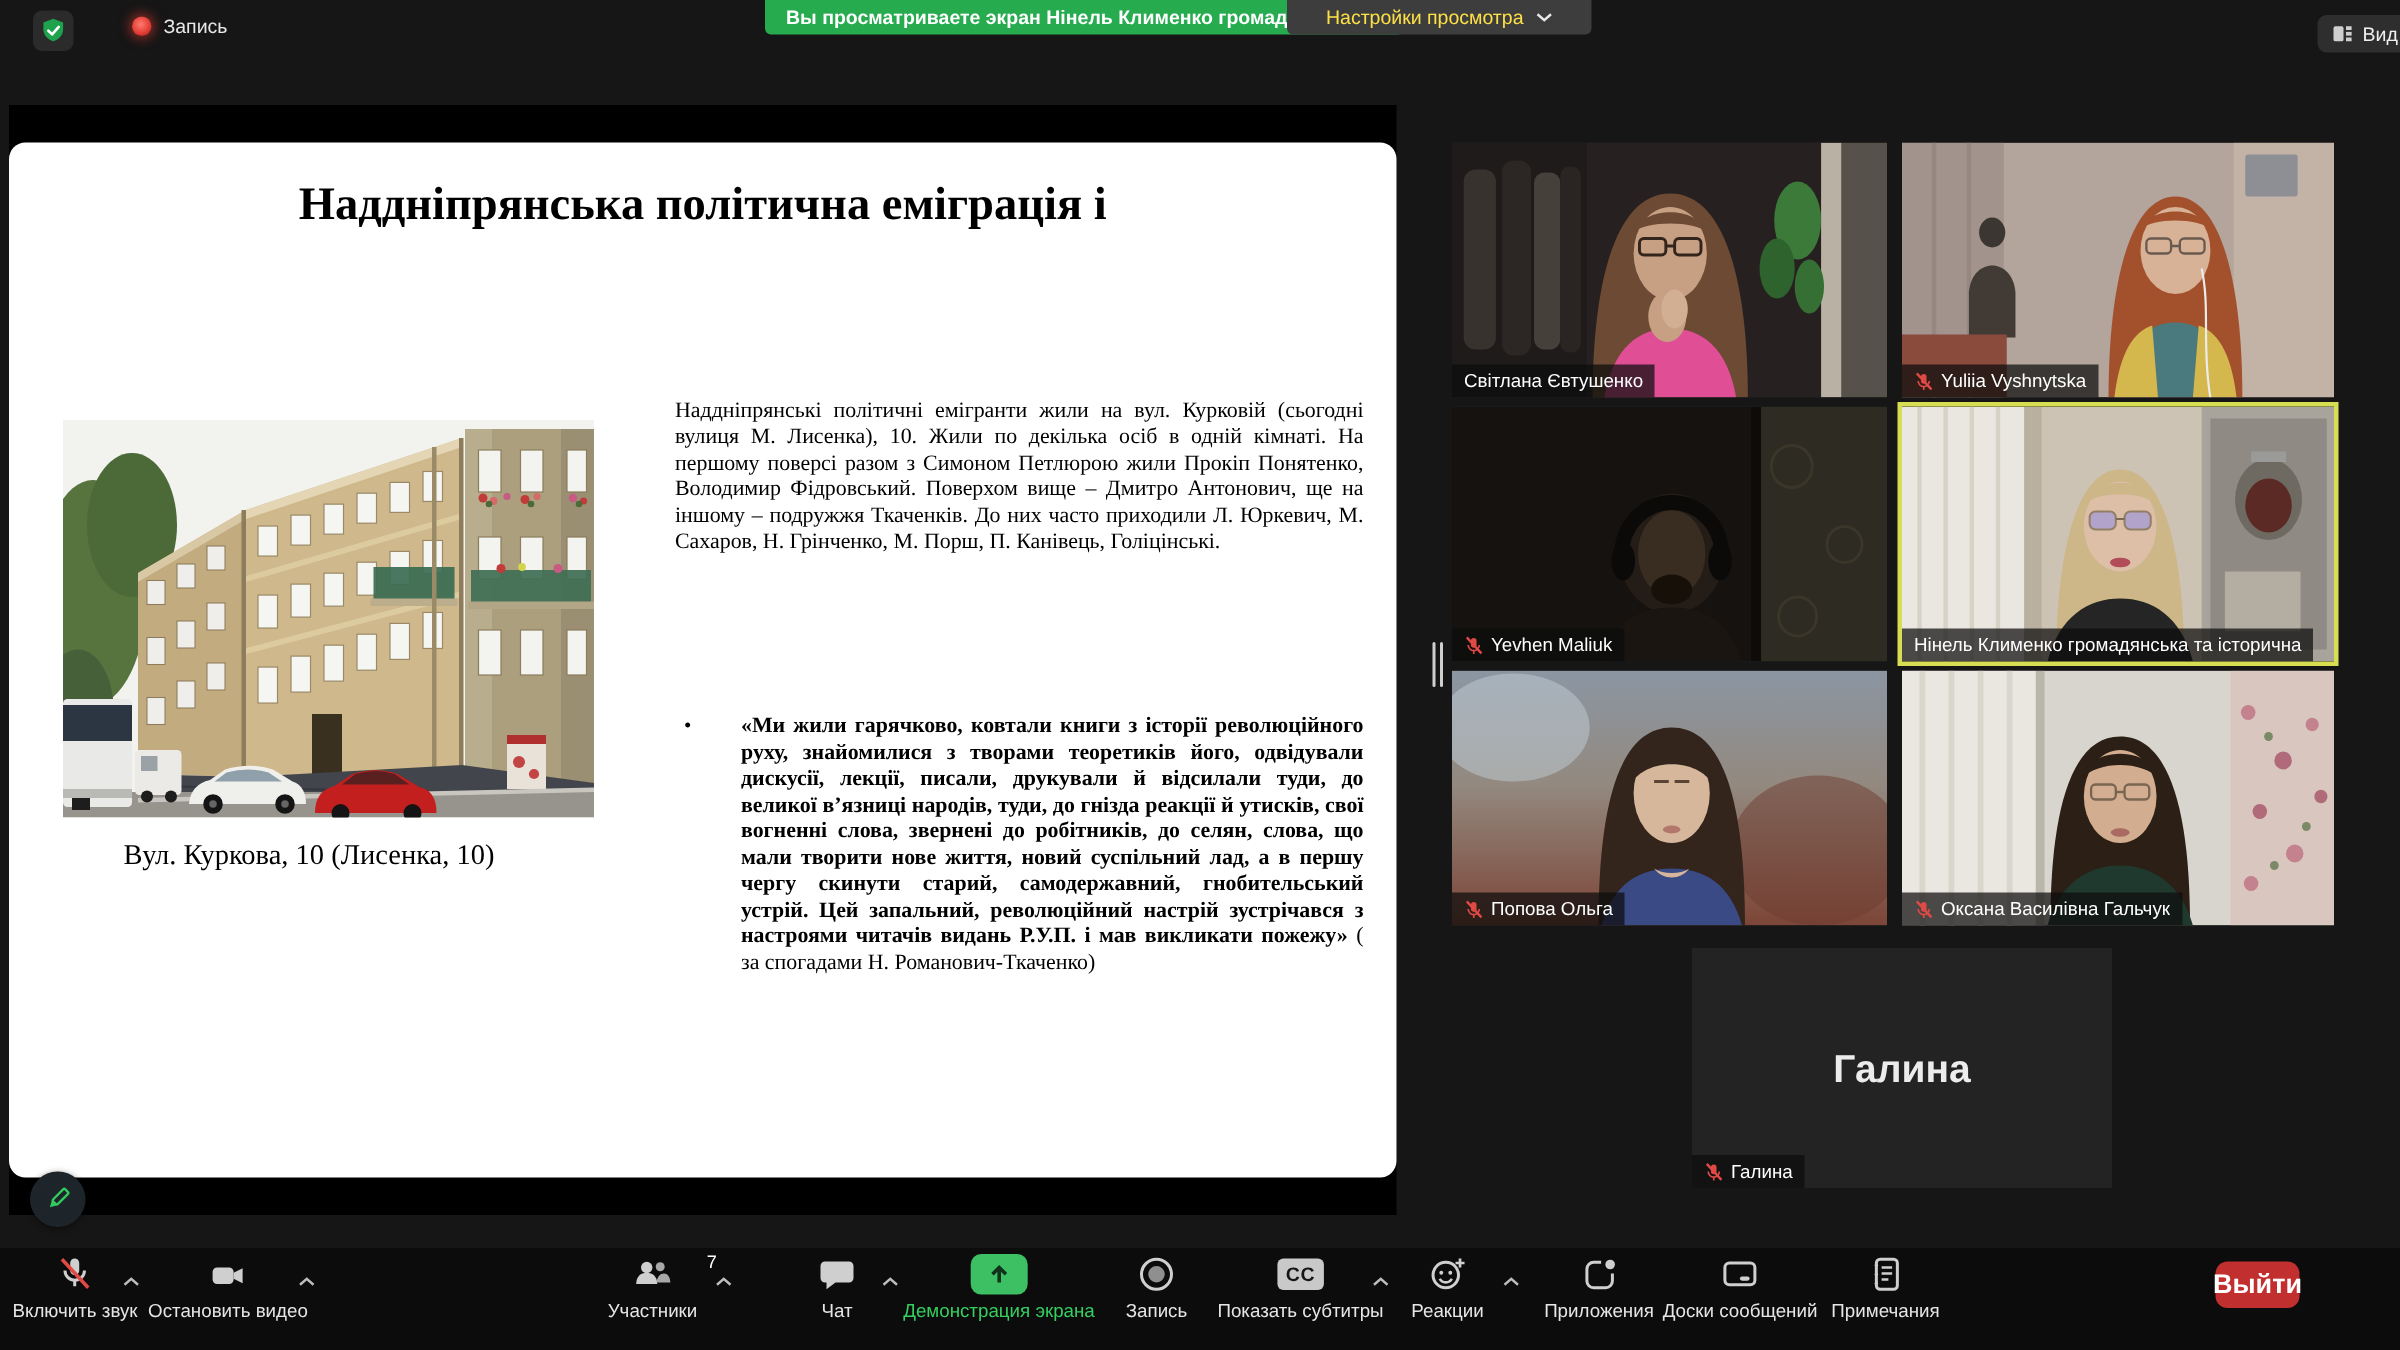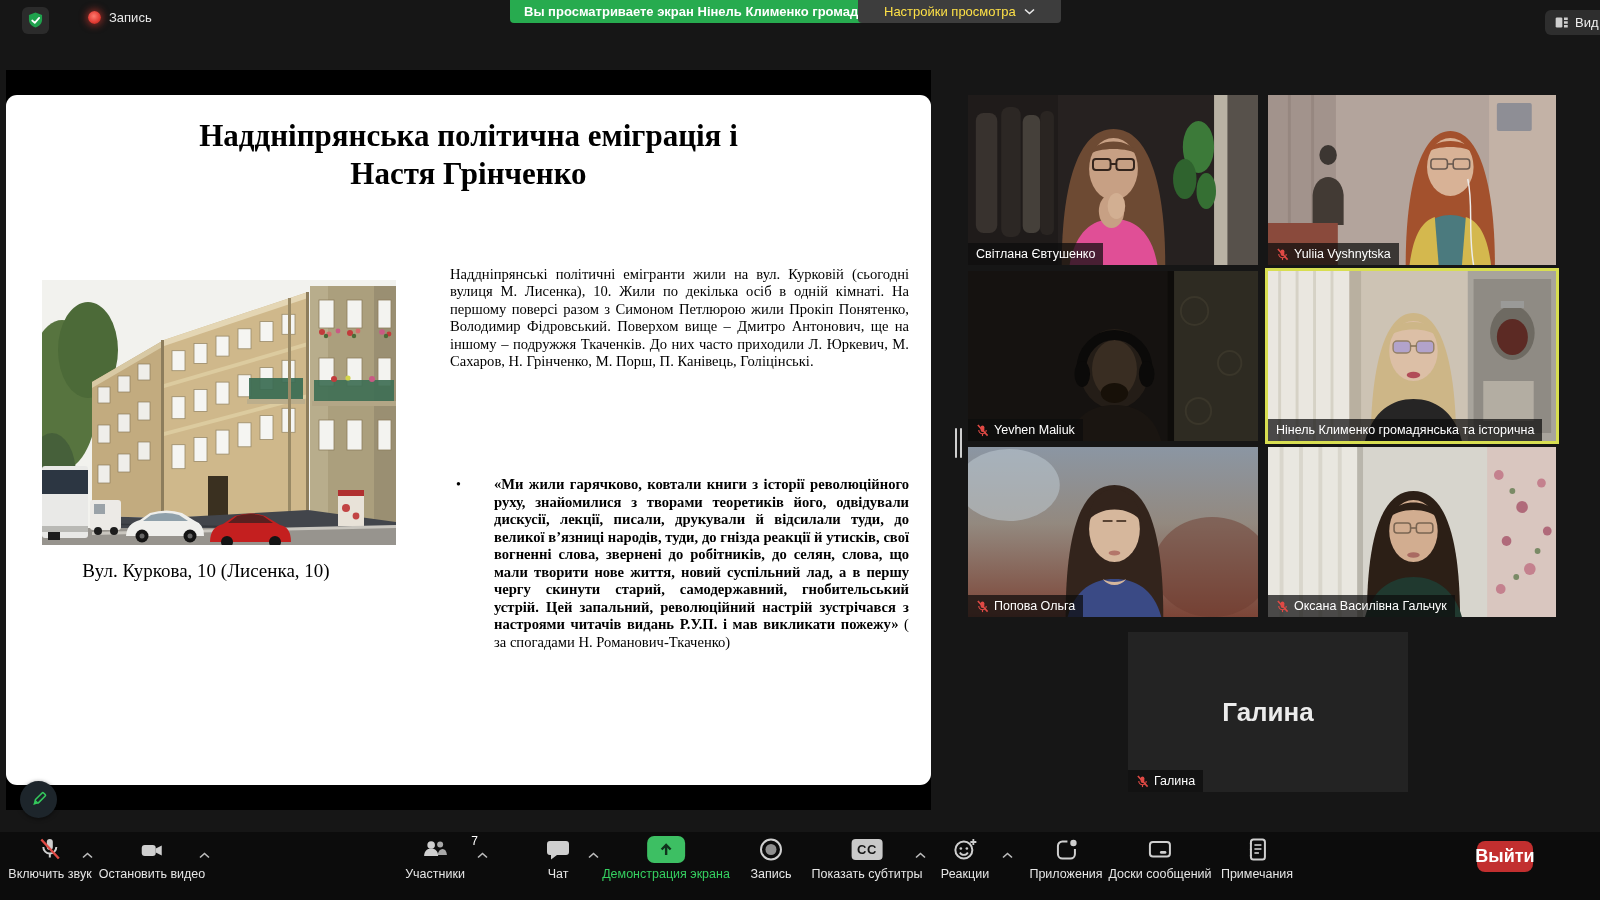--- a/index.html
+++ b/index.html
@@ -86,21 +86,20 @@
     <rect x="12" y="7.5" width="4.5" height="3" fill="#cfcfcf"></rect>
     <rect x="12" y="12" width="4.5" height="3" fill="#cfcfcf"></rect>
   </svg>
   <span>Вид</span>
 </div>
 
 <div class="abs slide-wrap">
   <div class="slide">
     <div class="slide-title">
       <div>Наддніпрянська політична еміграція і</div>
-      <div>Настя Грінченко</div>
     </div>
 
     <svg class="slide-photo" viewBox="0 0 354 265">
       <rect width="354" height="265" fill="#f2f2ee"></rect>
       <ellipse cx="20" cy="115" rx="36" ry="75" fill="#57743f"></ellipse>
       <ellipse cx="46" cy="70" rx="30" ry="48" fill="#4c6a38"></ellipse>
       <ellipse cx="10" cy="195" rx="24" ry="42" fill="#46603a"></ellipse>
 
       <polygon points="50,102 122,60 122,238 50,236" fill="#c2ab7f"></polygon>
 

